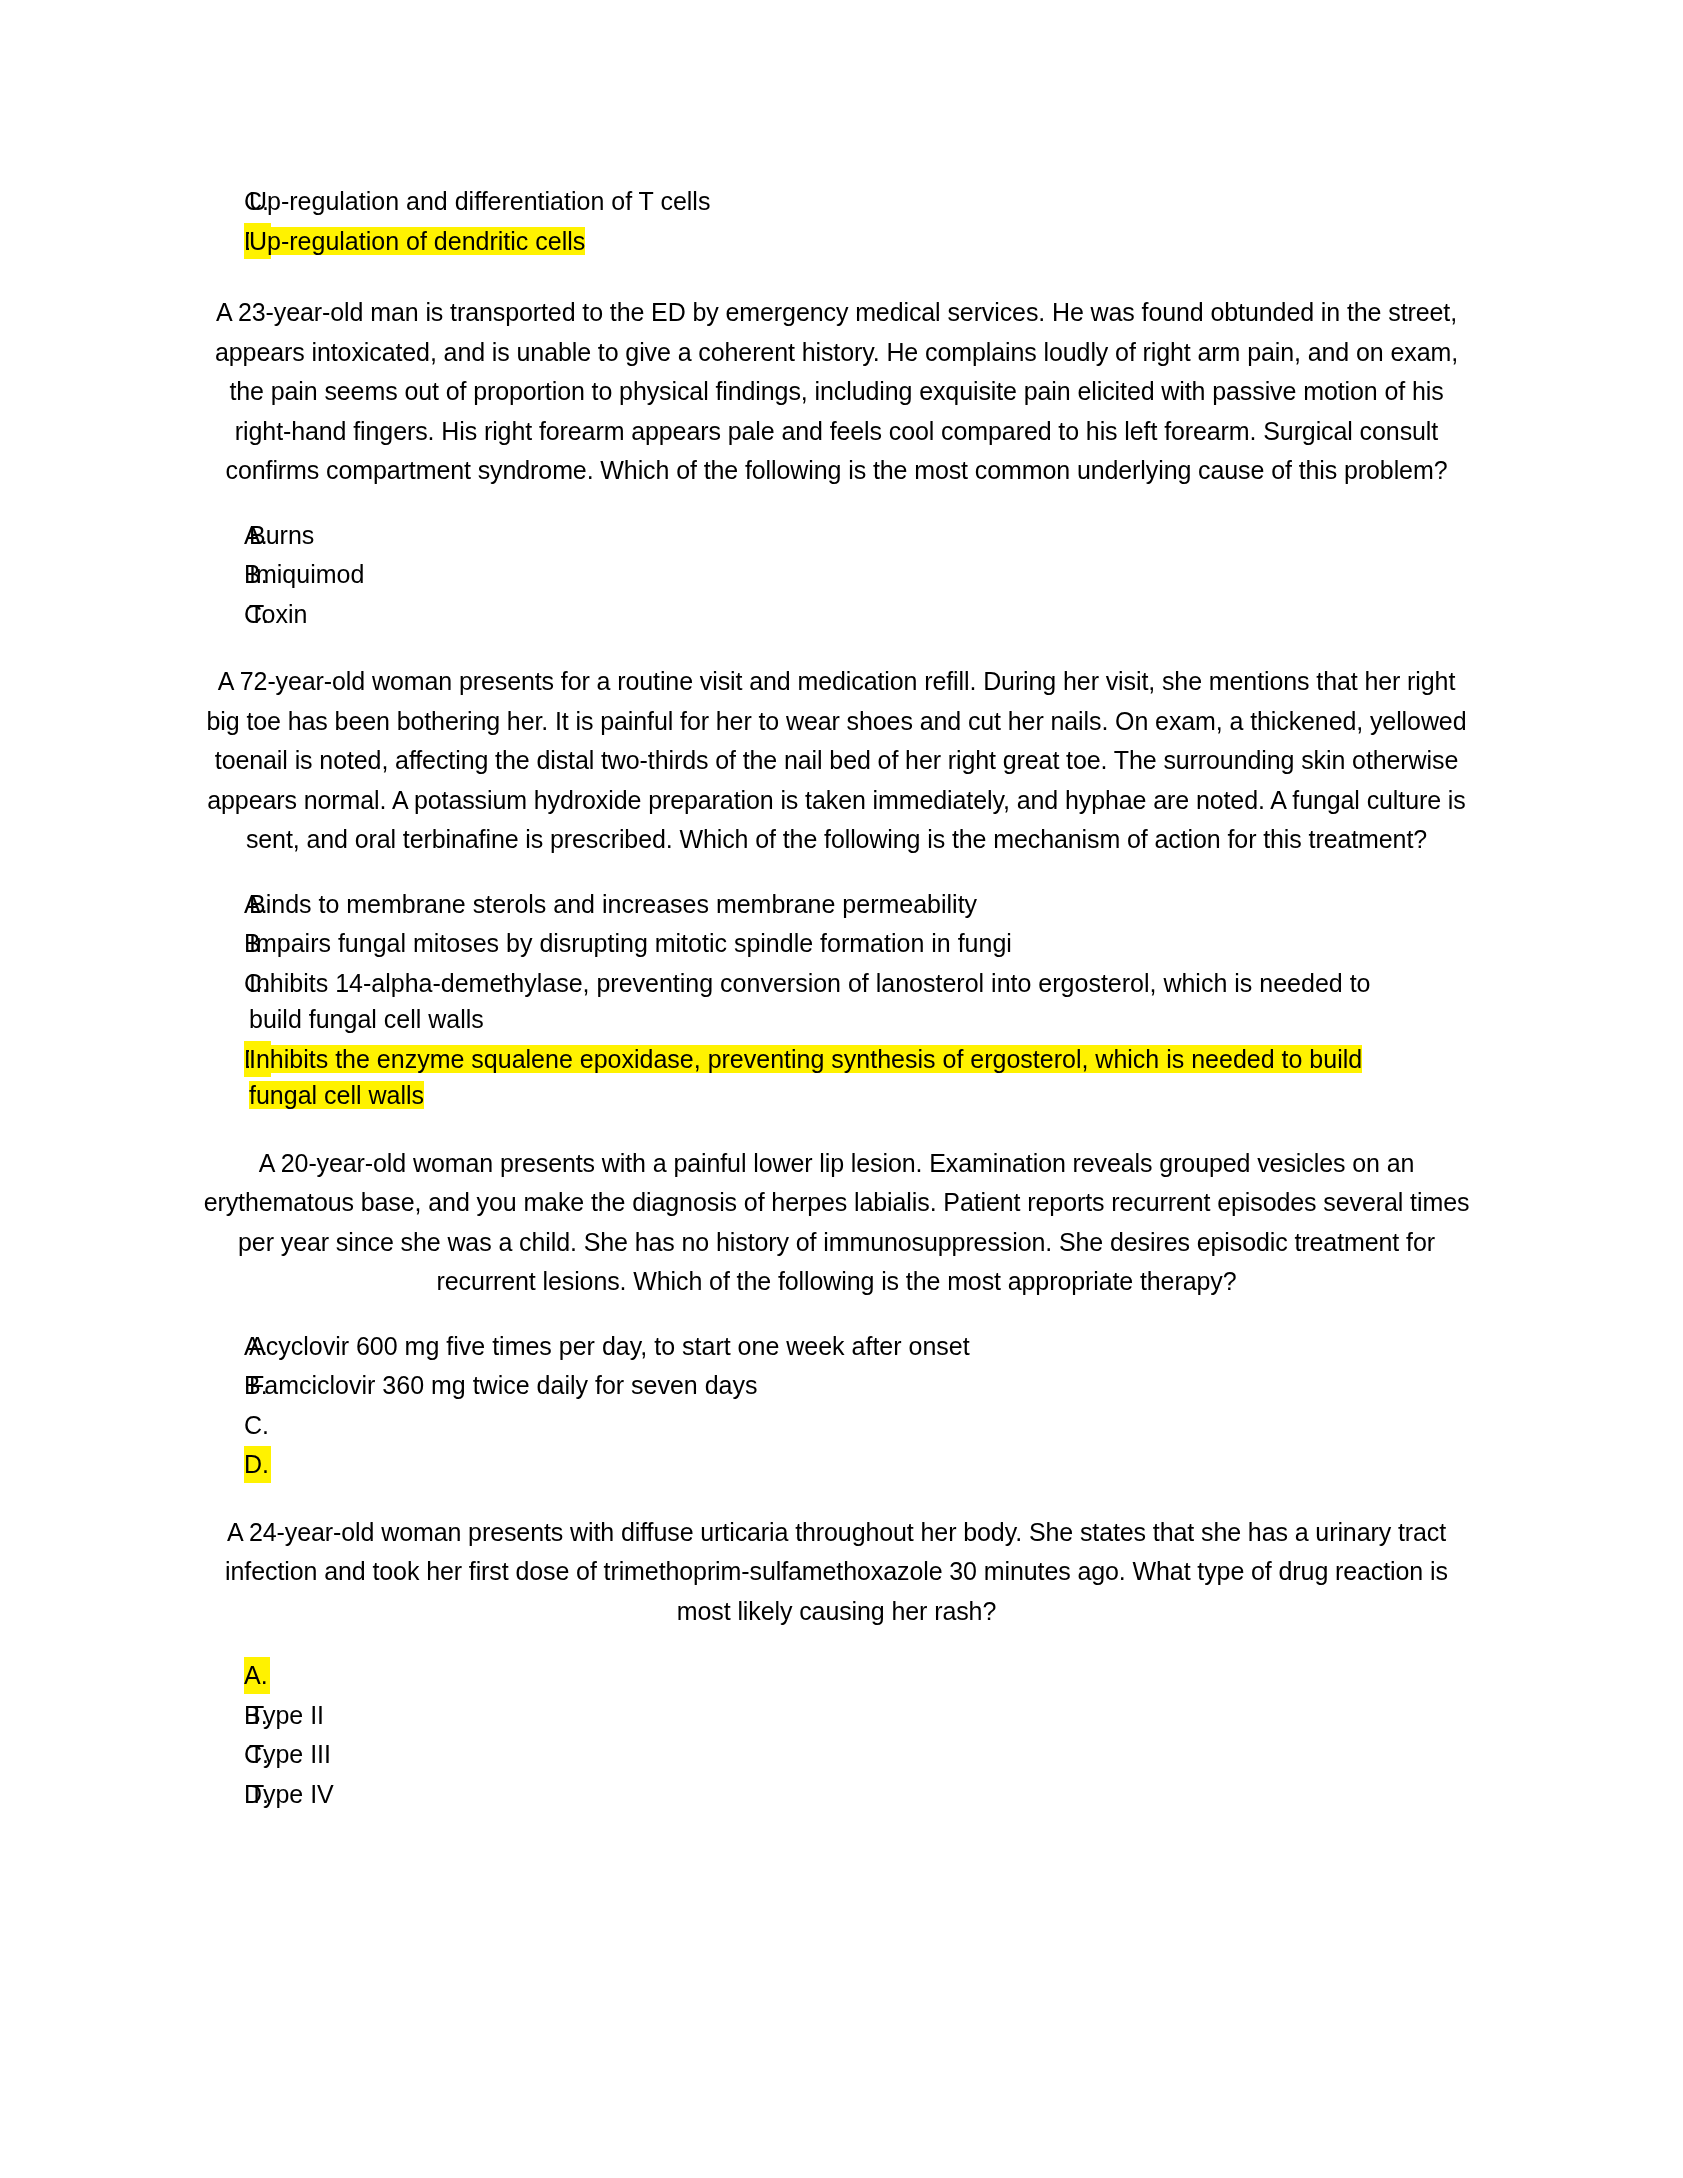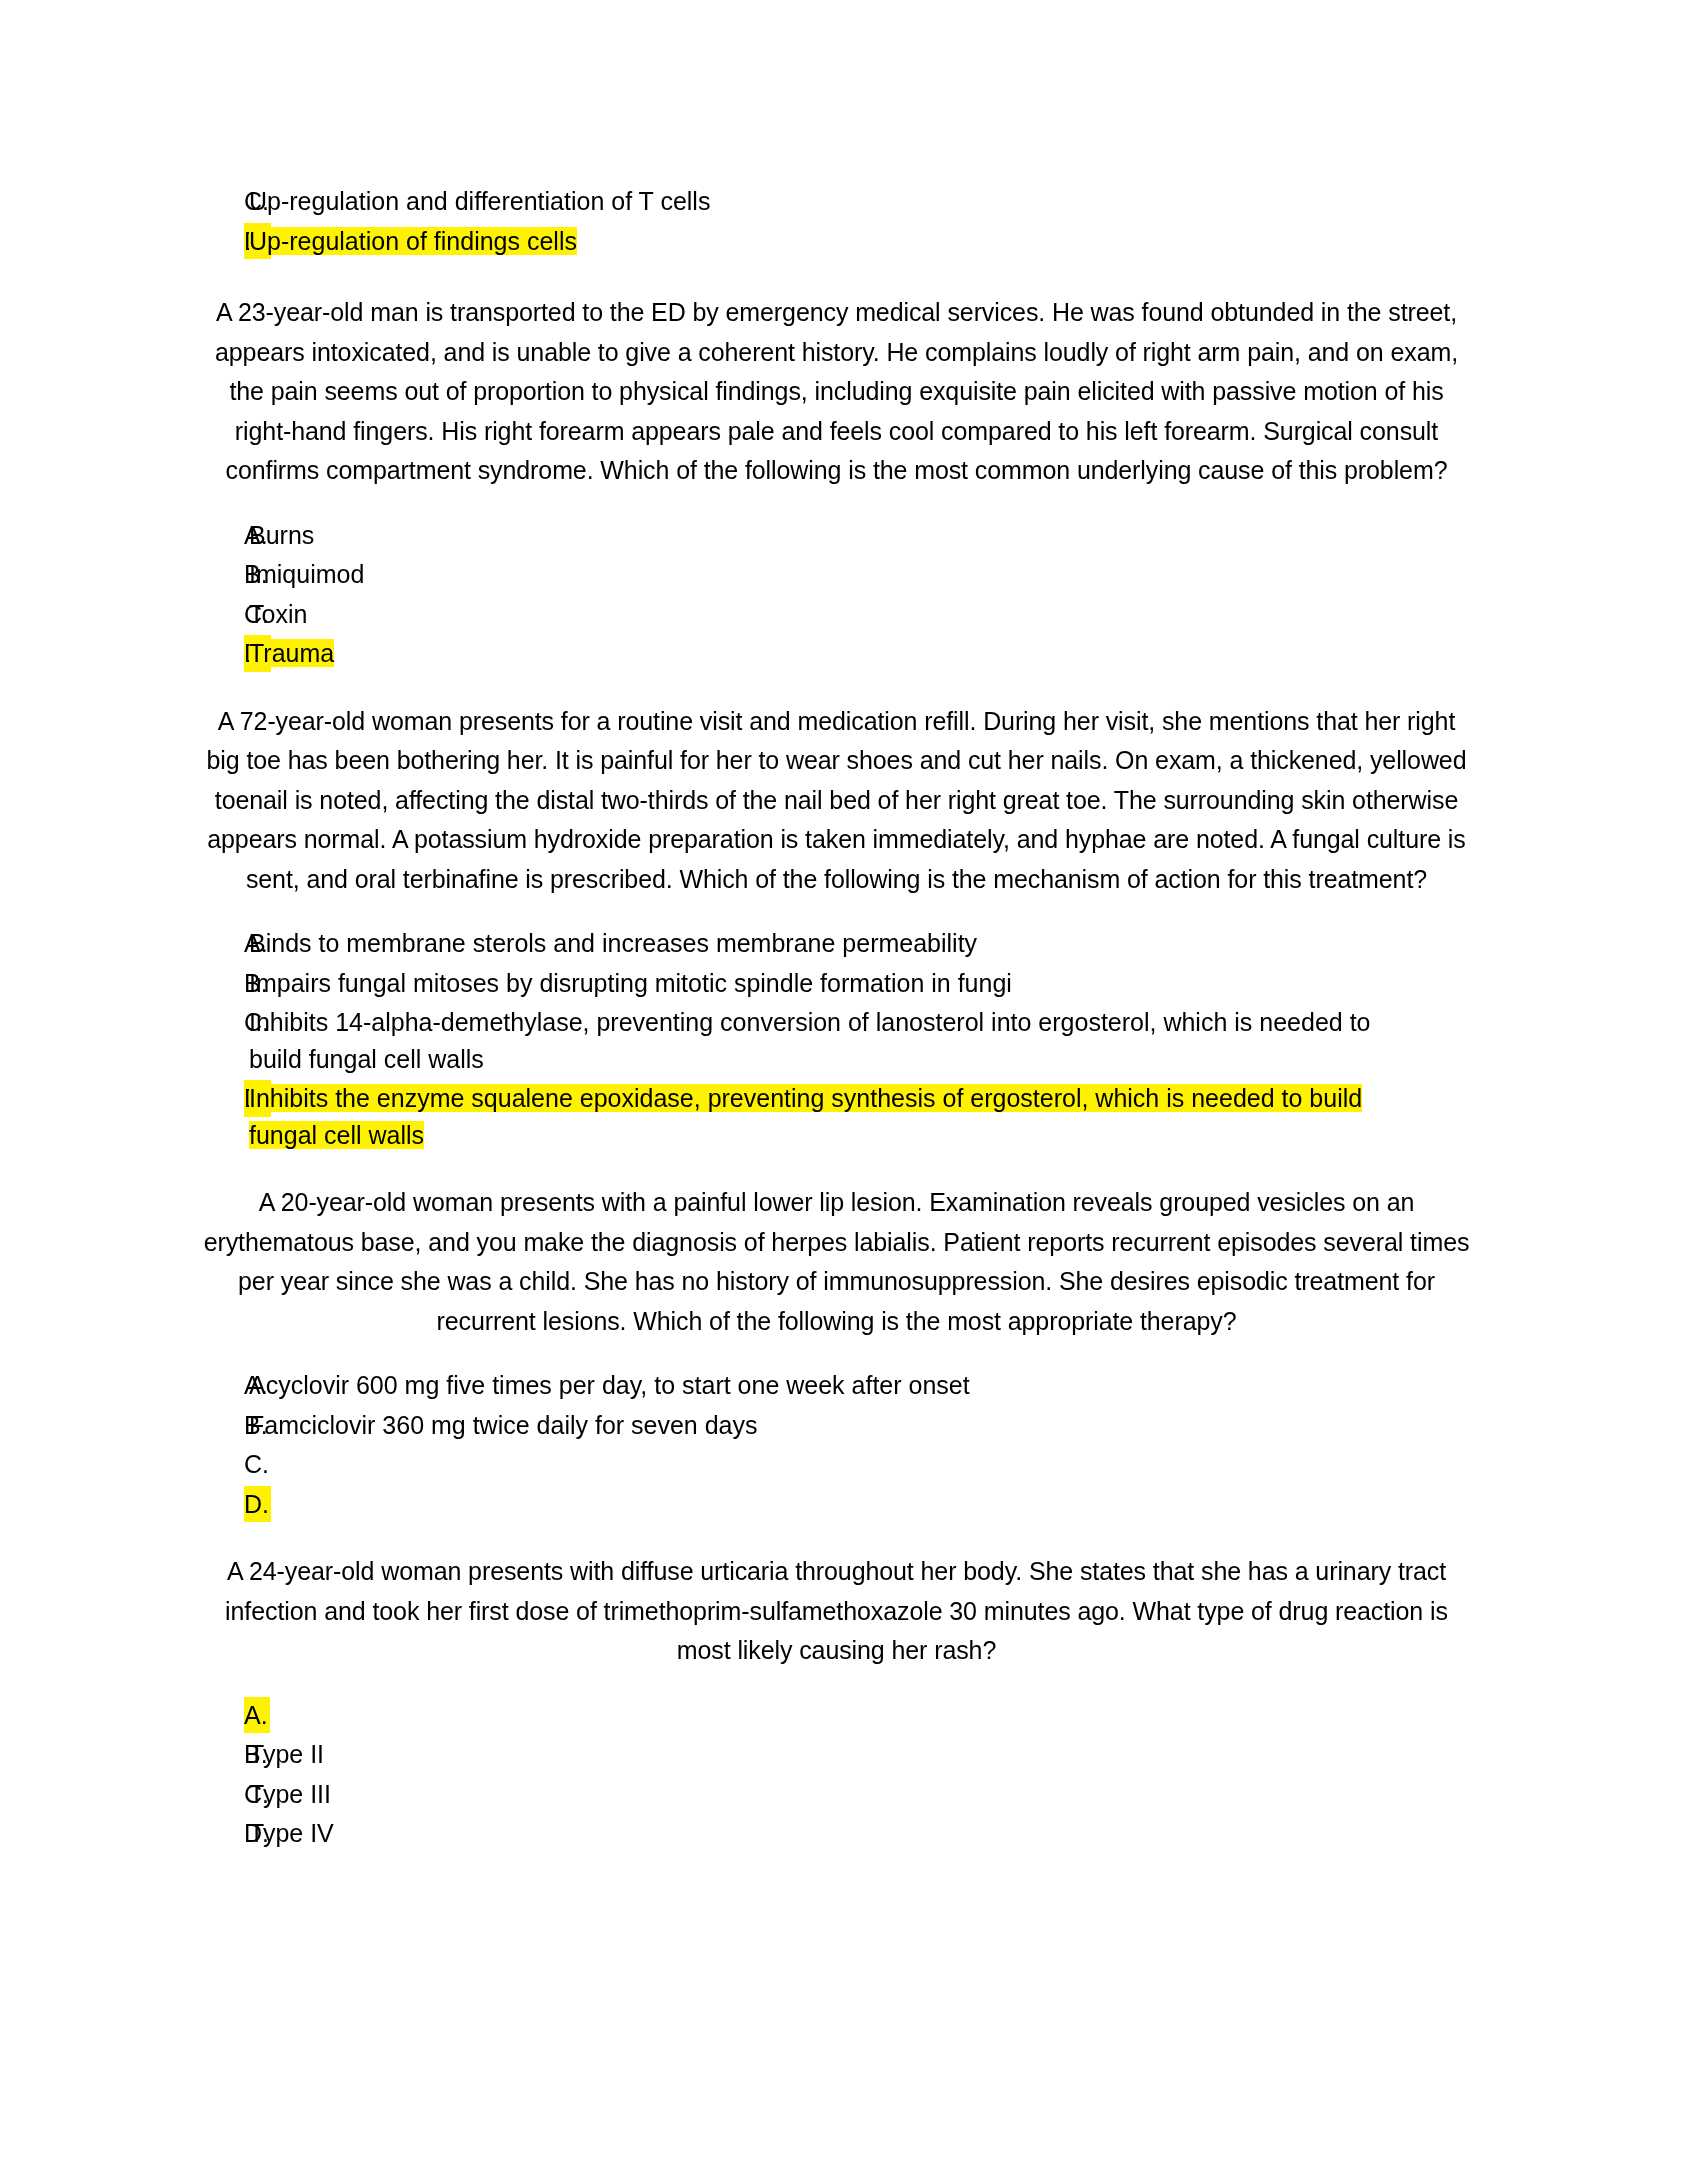--- a/index.html
+++ b/index.html
@@ -72,40 +72,36 @@
 
 <div class="page">
   <div id="content">
       <ul class="options first-block">
         <li class="option">
           <span class="opt-letter">C.</span>
           <span class="opt-text">Up-regulation and differentiation of T cells</span>
         </li>
         <li class="option opt-hl">
           <span class="opt-letter"><span class="hl-l">D.</span></span>
-          <span class="opt-text"><span class="hl">Up-regulation of findings cells</span></span>
+          <span class="opt-text"><span class="hl">Up-regulation of dendritic cells</span></span>
         </li>
       </ul>
       <p class="para">A 23-year-old man is transported to the ED by emergency medical services. He was found obtunded in the street, appears intoxicated, and is unable to give a coherent history. He complains loudly of right arm pain, and on exam, the pain seems out of proportion to physical findings, including exquisite pain elicited with passive motion of his right-hand fingers. His right forearm appears pale and feels cool compared to his left forearm. Surgical consult confirms compartment syndrome. Which of the following is the most common underlying cause of this problem?</p>
       <ul class="options">
         <li class="option">
           <span class="opt-letter">A.</span>
           <span class="opt-text">Burns</span>
         </li>
         <li class="option">
           <span class="opt-letter">B.</span>
           <span class="opt-text">Imiquimod</span>
         </li>
         <li class="option">
           <span class="opt-letter">C.</span>
           <span class="opt-text">Toxin</span>
-        </li>
-        <li class="option opt-hl">
-          <span class="opt-letter"><span class="hl-l">D.</span></span>
-          <span class="opt-text"><span class="hl">Trauma</span></span>
         </li>
       </ul>
       <p class="para">A 72-year-old woman presents for a routine visit and medication refill. During her visit, she mentions that her right big toe has been bothering her. It is painful for her to wear shoes and cut her nails. On exam, a thickened, yellowed toenail is noted, affecting the distal two-thirds of the nail bed of her right great toe. The surrounding skin otherwise appears normal. A potassium hydroxide preparation is taken immediately, and hyphae are noted. A fungal culture is sent, and oral terbinafine is prescribed. Which of the following is the mechanism of action for this treatment?</p>
       <ul class="options">
         <li class="option">
           <span class="opt-letter">A.</span>
           <span class="opt-text">Binds to membrane sterols and increases membrane permeability</span>
         </li>
         <li class="option">
           <span class="opt-letter">B.</span>

